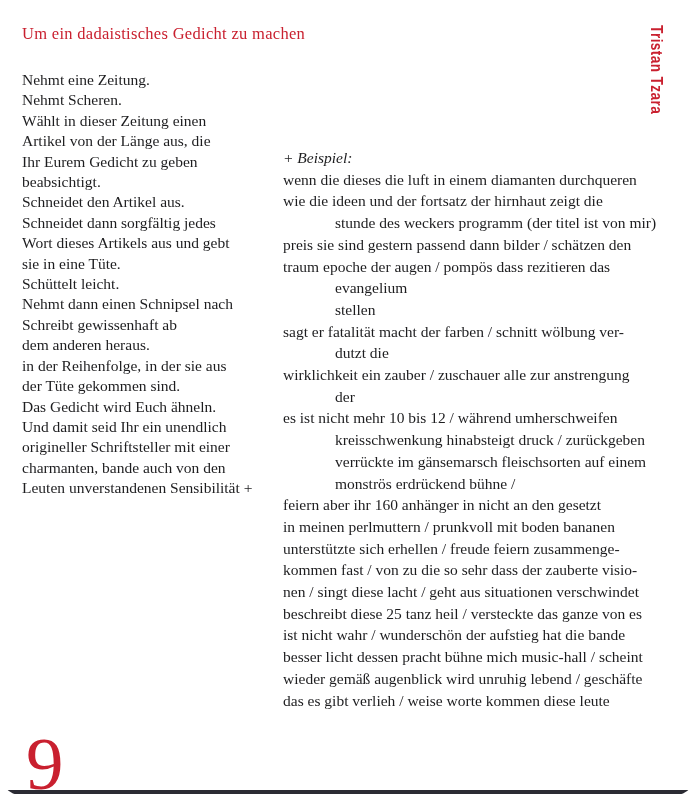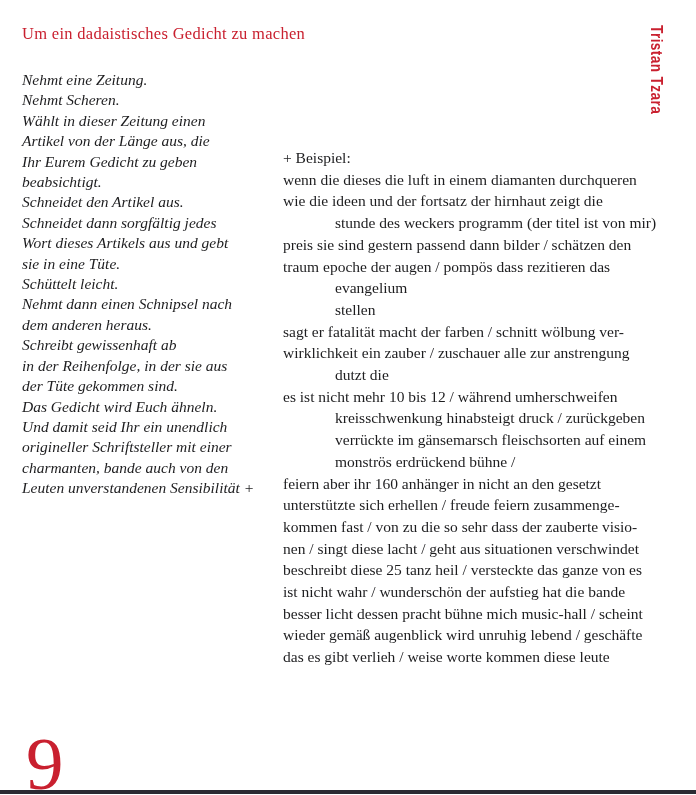--- a/index.html
+++ b/index.html
@@ -8,20 +8,21 @@
     background: #ffffff;
   }
   .page {
     position: relative;
     width: 696px;
     height: 795px;
     background: #ffffff;
     overflow: hidden;
     font-family: "Liberation Serif", serif;
     color: var(--text_color, #1d1d1f);
+    border-radius: 21px;
   }
   .title {
     position: absolute;
     left: 22px;
     top: 24px;
     margin: 0;
     font-size: 16.5px;
     font-weight: 400;
     letter-spacing: 0.3px;
     color: var(--accent_red, #c9202f);
@@ -45,31 +46,31 @@
   .instructions {
     position: absolute;
     left: 22px;
     top: 70px;
     width: 262px;
     font-size: 15.5px;
     line-height: 20.4px;
   }
   .instructions .line {
     white-space: nowrap;
-    font-style: italic;
   }
   .example {
     position: absolute;
     left: 283px;
     top: 147px;
     width: 402px;
     font-size: 15.5px;
     line-height: 21.7px;
   }
   .example-label {
+    font-style: italic;
   }
   .poem .line {
     white-space: nowrap;
   }
   .poem .line.indent {
     padding-left: 52px;
     font-family: Liberation Serif, serif;
   }
   .page-number {
     position: absolute;
@@ -116,23 +117,23 @@
       <div class="line">Schneidet dann sorgfältig jedes</div>
 
       <div class="line">Wort dieses Artikels aus und gebt</div>
 
       <div class="line">sie in eine Tüte.</div>
 
       <div class="line">Schüttelt leicht.</div>
 
       <div class="line">Nehmt dann einen Schnipsel nach</div>
 
+      <div class="line">Schreibt gewissenhaft ab</div>
+
       <div class="line">dem anderen heraus.</div>
-
-      <div class="line">Schreibt gewissenhaft ab</div>
 
       <div class="line">in der Reihenfolge, in der sie aus</div>
 
       <div class="line">der Tüte gekommen sind.</div>
 
       <div class="line">Das Gedicht wird Euch ähneln.</div>
 
       <div class="line">Und damit seid Ihr ein unendlich</div>
 
       <div class="line">origineller Schriftsteller mit einer</div>
@@ -156,35 +157,37 @@
 
         <div class="line">traum epoche der augen / pompös dass rezitieren das</div>
 
         <div class="line indent">evangelium</div>
 
 
         <div class="line indent">stellen</div>
 
         <div class="line">sagt er fatalität macht der farben / schnitt wölbung ver-</div>
 
+        <div class="line indent">dutzt die</div>
+
         <div class="line">wirklichkeit ein zauber / zuschauer alle zur anstrengung</div>
 
-        <div class="line indent">dutzt die</div>
-
+        <div class="line indent">der</div>
 
         <div class="line">es ist nicht mehr 10 bis 12 / während umherschweifen</div>
 
         <div class="line indent">kreisschwenkung hinabsteigt druck / zurückgeben</div>
 
         <div class="line indent">verrückte im gänsemarsch fleischsorten auf einem</div>
 
         <div class="line indent">monströs erdrückend bühne /</div>
 
         <div class="line">feiern aber ihr 160 anhänger in nicht an den gesetzt</div>
 
+        <div class="line">in meinen perlmuttern / prunkvoll mit boden bananen</div>
 
         <div class="line">unterstützte sich erhellen / freude feiern zusammenge-</div>
 
         <div class="line">kommen fast / von zu die so sehr dass der zauberte visio-</div>
 
         <div class="line">nen / singt diese lacht / geht aus situationen verschwindet</div>
 
         <div class="line">beschreibt diese 25 tanz heil / versteckte das ganze von es</div>
 
         <div class="line">ist nicht wahr / wunderschön der aufstieg hat die bande</div>

